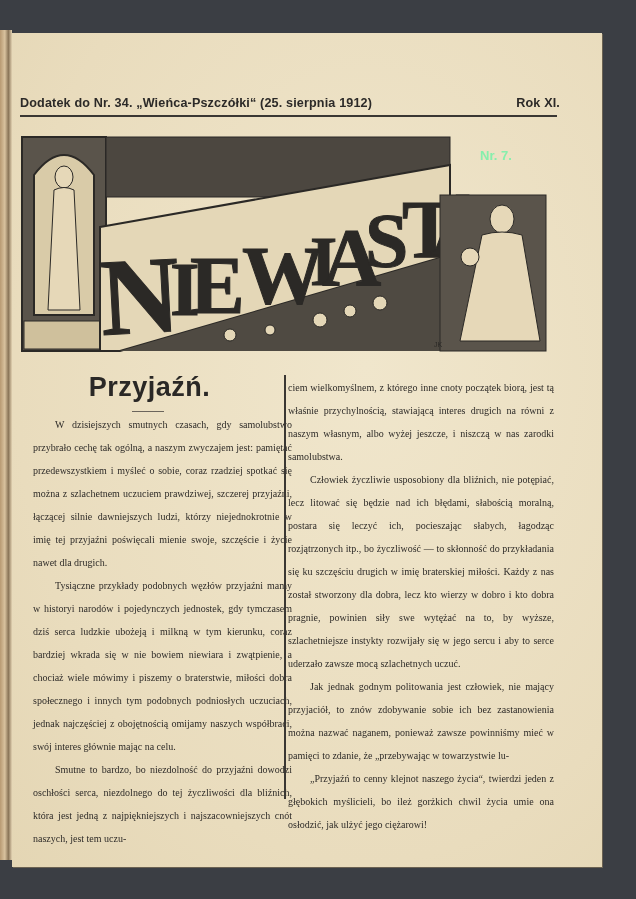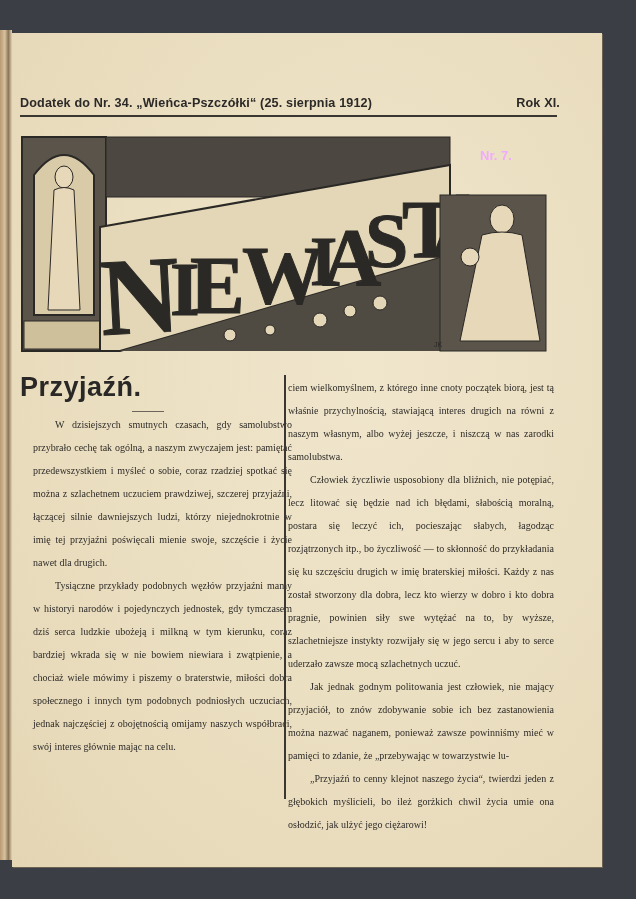--- a/index.html
+++ b/index.html
@@ -11,28 +11,28 @@
         background:#ece0c4;
         background-image:radial-gradient(ellipse at 60% 40%,#f0e6cc 0%,#e9dcbd 70%,#e4d6b4 100%);
         box-shadow:1px 1px 0 #6b6252;}
   .header{position:absolute;left:20px;top:96px;width:540px;height:14px;
           font-family:"Liberation Sans","DejaVu Sans",sans-serif;font-weight:bold;
           font-size:12.6px;color:#2c2a28;display:flex;justify-content:space-between;
           white-space:nowrap;letter-spacing:0.15px;align-items:center;}
   .header-rule{position:absolute;left:20px;top:115px;width:537px;height:2px;background:#3a3733;}
   .banner{position:absolute;left:20px;top:135px;width:528px;height:218px;}
   .nr{position:absolute;left:480px;top:148px;font-family:"Liberation Sans",sans-serif;
-      font-weight:bold;font-size:13px;color:#f0abfc;}
+      font-weight:bold;font-size:13px;color:#86efac;}
   .col{position:absolute;font-size:10px;line-height:23px;color:#2e2b28;text-align:justify;}
   .col p{margin:0;text-indent:22px;}
   .col p.cont{text-indent:0;}
   .col1{left:20px;top:413px;width:259px;margin-left:13px;}
   .col2{left:288px;top:376px;width:266px;}
   .divider{position:absolute;left:284px;top:375px;width:1.5px;height:424px;background:#3a3733;}
-  .title{position:absolute;left:20px;top:372px;width:259px;text-align:left;
+  .title{position:absolute;left:20px;top:372px;width:259px;text-align:center;
          font-family:"Liberation Sans","DejaVu Sans",sans-serif;font-weight:bold;
          font-size:27px;color:#2a2826;letter-spacing:0.5px;}
   .title-rule{position:absolute;left:132px;top:411px;width:32px;height:1px;background:#6b655c;}
 </style>
 </head>
 <body>
 
 <div class="spine"></div>
 <div class="page"></div>
 
@@ -82,20 +82,21 @@
   <text x="414" y="212" font-size="7" fill="#2b2926" font-family="Liberation Sans, sans-serif">JK</text>
 </svg>
 <div class="nr">Nr. 7.</div>
 
 <div class="title">Przyjaźń.</div>
 <div class="title-rule"></div>
 
 <div class="col col1">
   <p>W dzisiejszych smutnych czasach, gdy samolubstwo przybrało cechę tak ogólną, a naszym zwyczajem jest: pamiętać przedewszystkiem i myśleć o sobie, coraz rzadziej spotkać się można z szlachetnem uczuciem prawdziwej, szczerej przyjaźni, łączącej silnie dawniejszych ludzi, którzy niejednokrotnie w imię tej przyjaźni poświęcali mienie swoje, szczęście i życie nawet dla drugich.</p>
   <p>Tysiączne przykłady podobnych węzłów przyjaźni mamy w historyi narodów i pojedynczych jednostek, gdy tymczasem dziś serca ludzkie ubożeją i milkną w tym kierunku, coraz bardziej wkrada się w nie bowiem niewiara i zwątpienie, a chociaż wiele mówimy i piszemy o braterstwie, miłości dobra społecznego i innych tym podobnych podniosłych uczuciach, jednak najczęściej z obojętnością omijamy naszych współbraci, swój interes głównie mając na celu.</p>
+  <p>Smutne to bardzo, bo niezdolność do przyjaźni dowodzi oschłości serca, niezdolnego do tej życzliwości dla bliźnich, która jest jedną z najpiękniejszych i najszacowniejszych cnót naszych, jest tem uczu-</p>
 </div>
 
 <div class="divider"></div>
 
 <div class="col col2">
   <p class="cont">ciem wielkomyślnem, z którego inne cnoty początek biorą, jest tą właśnie przychylnością, stawiającą interes drugich na równi z naszym własnym, albo wyżej jeszcze, i niszczą w nas zarodki samolubstwa.</p>
   <p>Człowiek życzliwie usposobiony dla bliźnich, nie potępiać, lecz litować się będzie nad ich błędami, słabością moralną, postara się leczyć ich, pocieszając słabych, łagodząc rozjątrzonych itp., bo życzliwość — to skłonność do przykładania się ku szczęściu drugich w imię braterskiej miłości. Każdy z nas został stworzony dla dobra, lecz kto wierzy w dobro i kto dobra pragnie, powinien siły swe wytężać na to, by wyższe, szlachetniejsze instykty rozwijały się w jego sercu i aby to serce uderzało zawsze mocą szlachetnych uczuć.</p>
   <p>Jak jednak godnym politowania jest człowiek, nie mający przyjaciół, to znów zdobywanie sobie ich bez zastanowienia można nazwać naganem, ponieważ zawsze powinniśmy mieć w pamięci to zdanie, że „przebywając w towarzystwie lu-</p>
   <p>„Przyjaźń to cenny klejnot naszego życia“, twierdzi jeden z głębokich myślicieli, bo ileż gorżkich chwil życia umie ona osłodzić, jak ulżyć jego ciężarowi!</p>
 </div>

